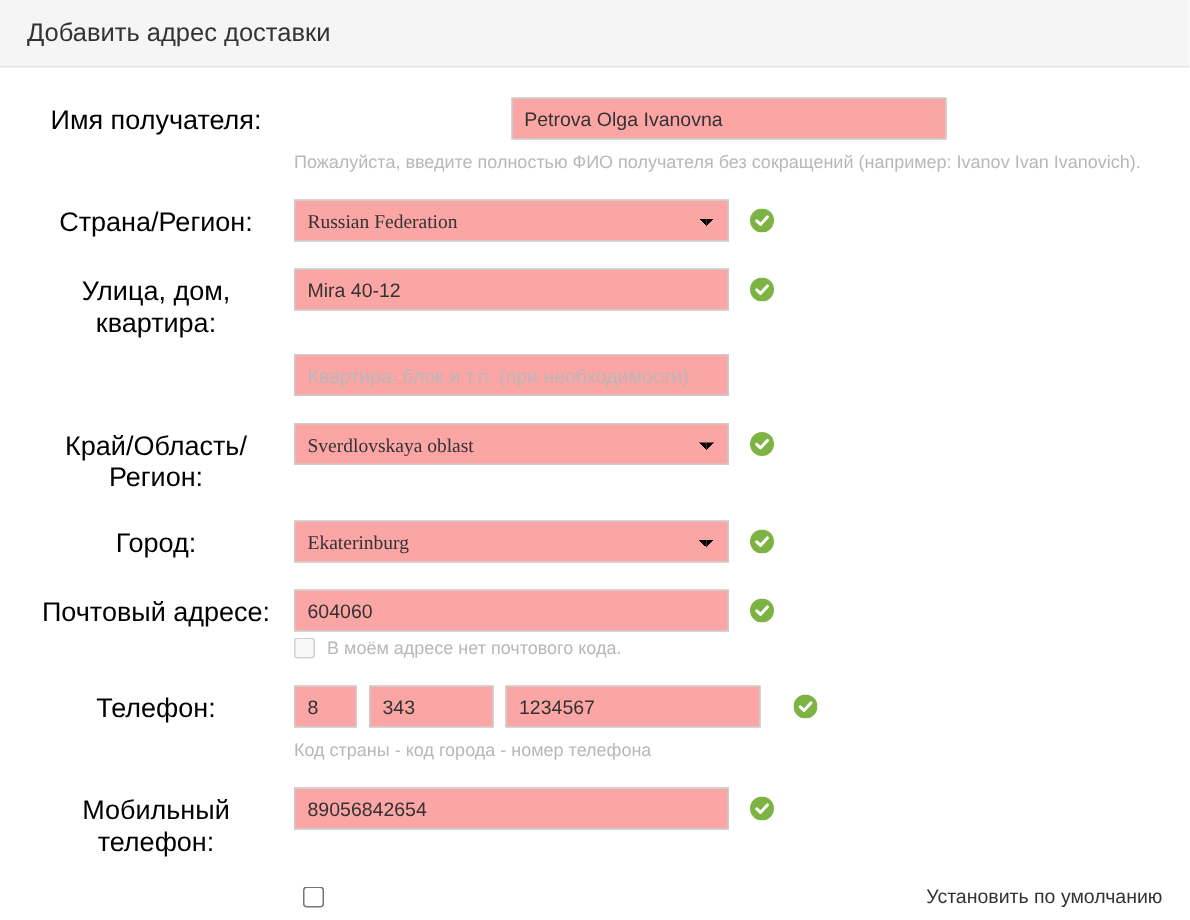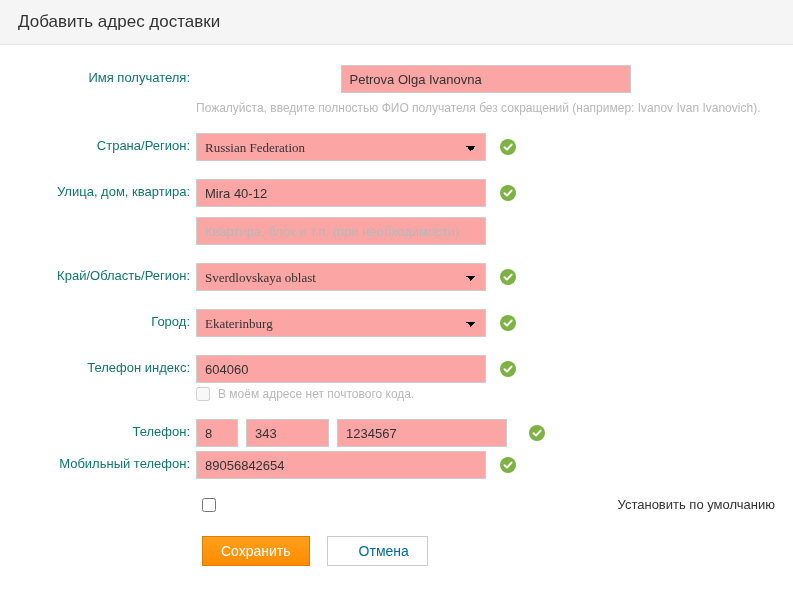--- a/index.html
+++ b/index.html
@@ -3,21 +3,21 @@
   <meta charset="utf-8">
   <style>
     * { box-sizing: border-box; margin: 0; padding: 0; }
     body { font-family: Arial, Helvetica, sans-serif; font-size: 13px; color: #333; background: #fff; width: 793px; }
     .header-bar { background: #f5f5f5; border-bottom: 1px solid #e5e5e5; padding: 12px 18px; }
     .header-bar h1 { font-size: 17px; font-weight: 400; color: #333; }
     .form-area { padding: 20px 18px 30px 18px; }
     .row { display: flex; align-items: flex-start; margin-bottom: 4px; }
     .row.gap { margin-bottom: 18px; }
     .row.gap-small { margin-bottom: 10px; }
-    .label-col { width: 178px; text-align: right; padding-top: 5px; padding-right: 6px; color: #0f766e; font-size: 13px; }
+    .label-col { width: 178px; text-align: center; padding-top: 5px; padding-right: 6px; color: #000000; font-size: 18px; }
     .field-col { flex: 1; display: flex; align-items: center; }
     .field-stack { display: flex; flex-direction: column; }
     .hint { color: #b8b8b8; font-size: 12px; margin-top: 4px; }
     input[type=text], select { border: 1px solid #ccc; height: 28px; padding: 0 8px; font-size: 13px; color: #333; background: #fca5a5; font-family: inherit; }
     input[type=text]::placeholder { color: #b8b8b8; }
     select { appearance: none; -webkit-appearance: none; background-image: linear-gradient(45deg, transparent 50%, #000 50%), linear-gradient(135deg, #000 50%, transparent 50%); background-position: calc(100% - 14px) 12px, calc(100% - 9px) 12px; background-size: 5px 5px, 5px 5px; background-repeat: no-repeat; padding-right: 26px; }
     .w-wide { width: 290px; font-family: Liberation Serif, serif; }
     .w-phone1 { width: 42px; }
     .w-phone2 { width: 83px; }
     .w-phone3 { width: 170px; margin-left: 0; }
@@ -116,21 +116,21 @@
       <span class="check-icon">
         <svg width="16" height="16" viewBox="0 0 16 16">
             <circle cx="8" cy="8" r="8" fill="#7cb342"></circle>
             <path d="M4.5 8.2 L7 10.6 L11.6 5.6" stroke="#fff" stroke-width="2" fill="none" stroke-linecap="round" stroke-linejoin="round"></path>
           </svg>
       </span>
     </div>
   </div>
 
   <div class="row">
-    <div class="label-col">Телефон индекс:</div>
+    <div class="label-col">Почтовый адресе:</div>
     <div class="field-col">
       <input type="text" class="w-wide" value="604060" style="">
       <span class="check-icon">
         <svg width="16" height="16" viewBox="0 0 16 16">
             <circle cx="8" cy="8" r="8" fill="#7cb342"></circle>
             <path d="M4.5 8.2 L7 10.6 L11.6 5.6" stroke="#fff" stroke-width="2" fill="none" stroke-linecap="round" stroke-linejoin="round"></path>
           </svg>
       </span>
     </div>
   </div>
@@ -149,20 +149,26 @@
       <input type="text" class="w-phone2" value="343" style="">
       <input type="text" class="w-phone3" value="1234567" style="">
       <span class="check-icon">
         <svg width="16" height="16" viewBox="0 0 16 16">
             <circle cx="8" cy="8" r="8" fill="#7cb342"></circle>
             <path d="M4.5 8.2 L7 10.6 L11.6 5.6" stroke="#fff" stroke-width="2" fill="none" stroke-linecap="round" stroke-linejoin="round"></path>
           </svg>
       </span>
     </div>
   </div>
+  <div class="row gap">
+    <div class="label-col"></div>
+    <div class="field-col">
+        <div class="hint">Код страны - код города - номер телефона</div>
+      </div>
+  </div>
 
   <div class="row gap">
     <div class="label-col">Мобильный телефон:</div>
     <div class="field-col">
       <input type="text" class="w-wide" value="89056842654" style="">
       <span class="check-icon">
         <svg width="16" height="16" viewBox="0 0 16 16">
             <circle cx="8" cy="8" r="8" fill="#7cb342"></circle>
             <path d="M4.5 8.2 L7 10.6 L11.6 5.6" stroke="#fff" stroke-width="2" fill="none" stroke-linecap="round" stroke-linejoin="round"></path>
           </svg>

